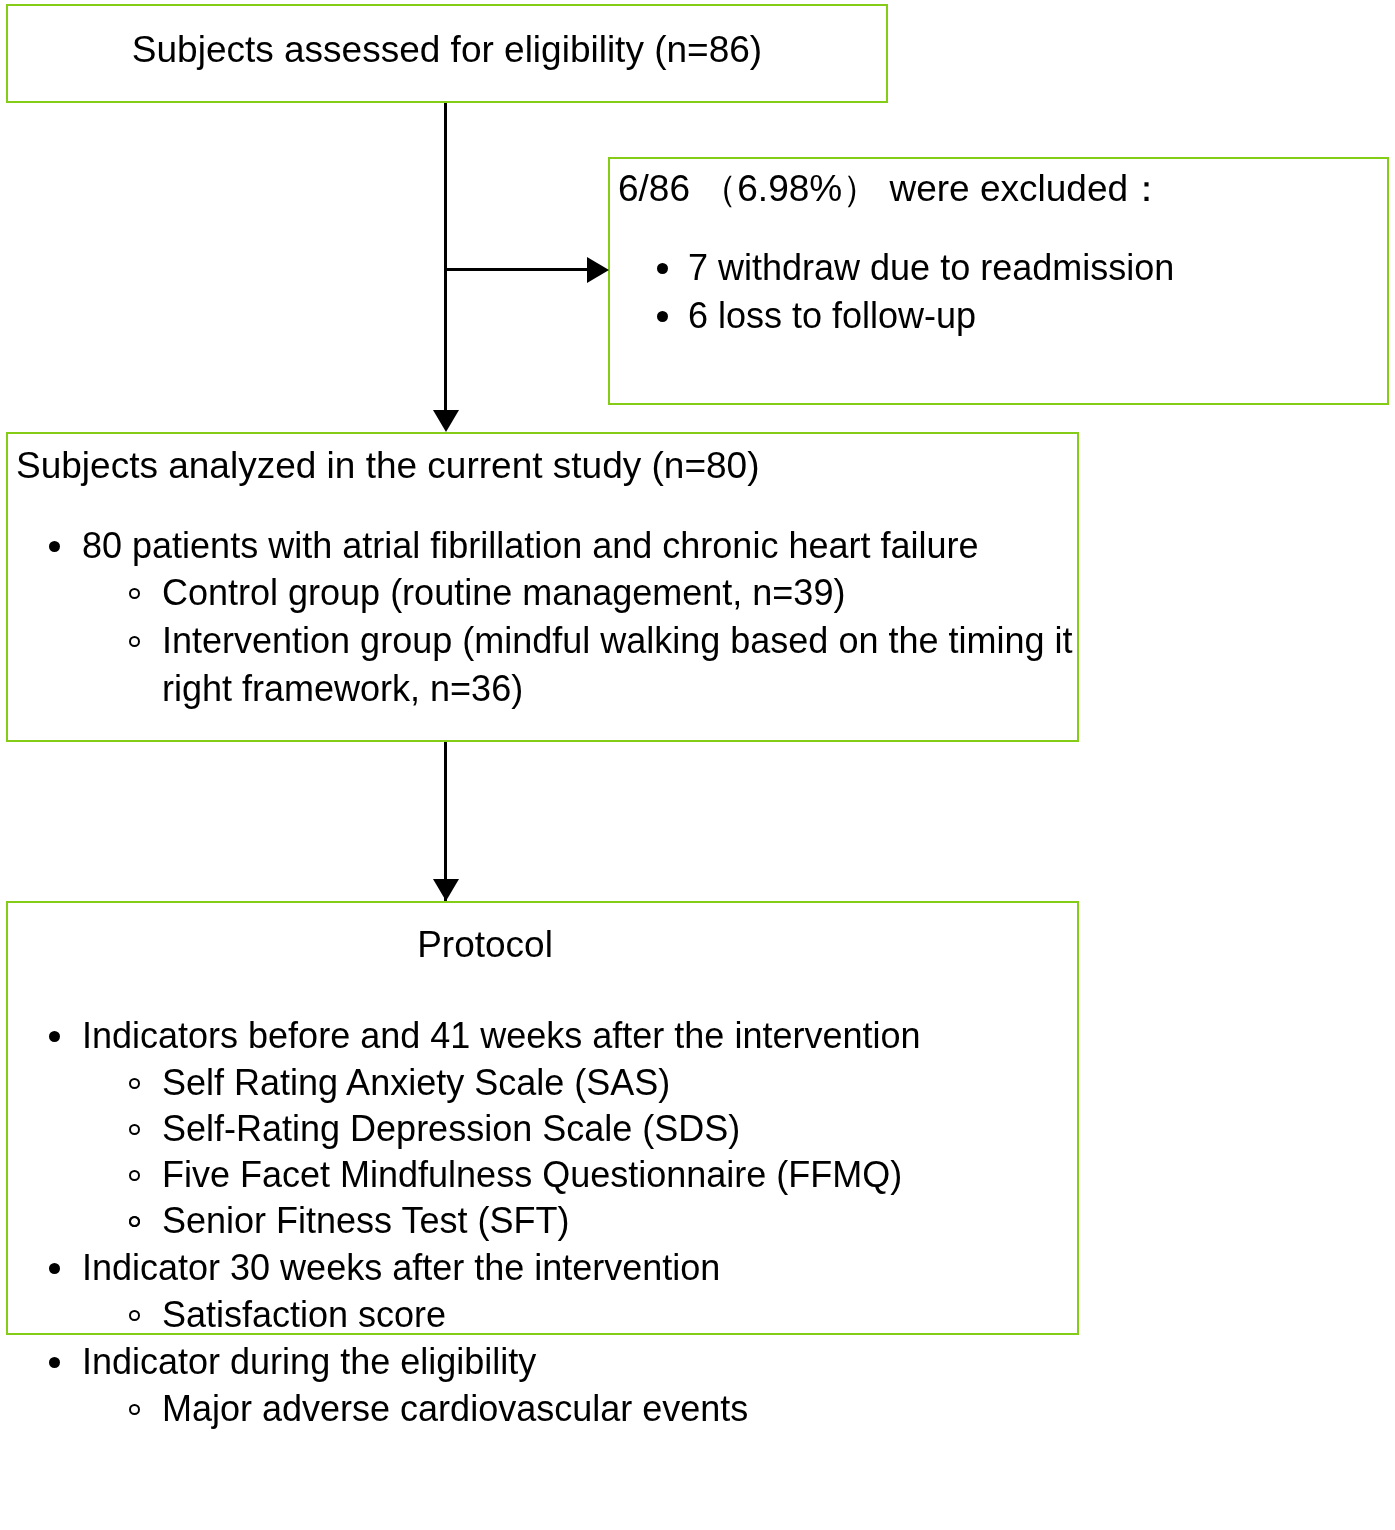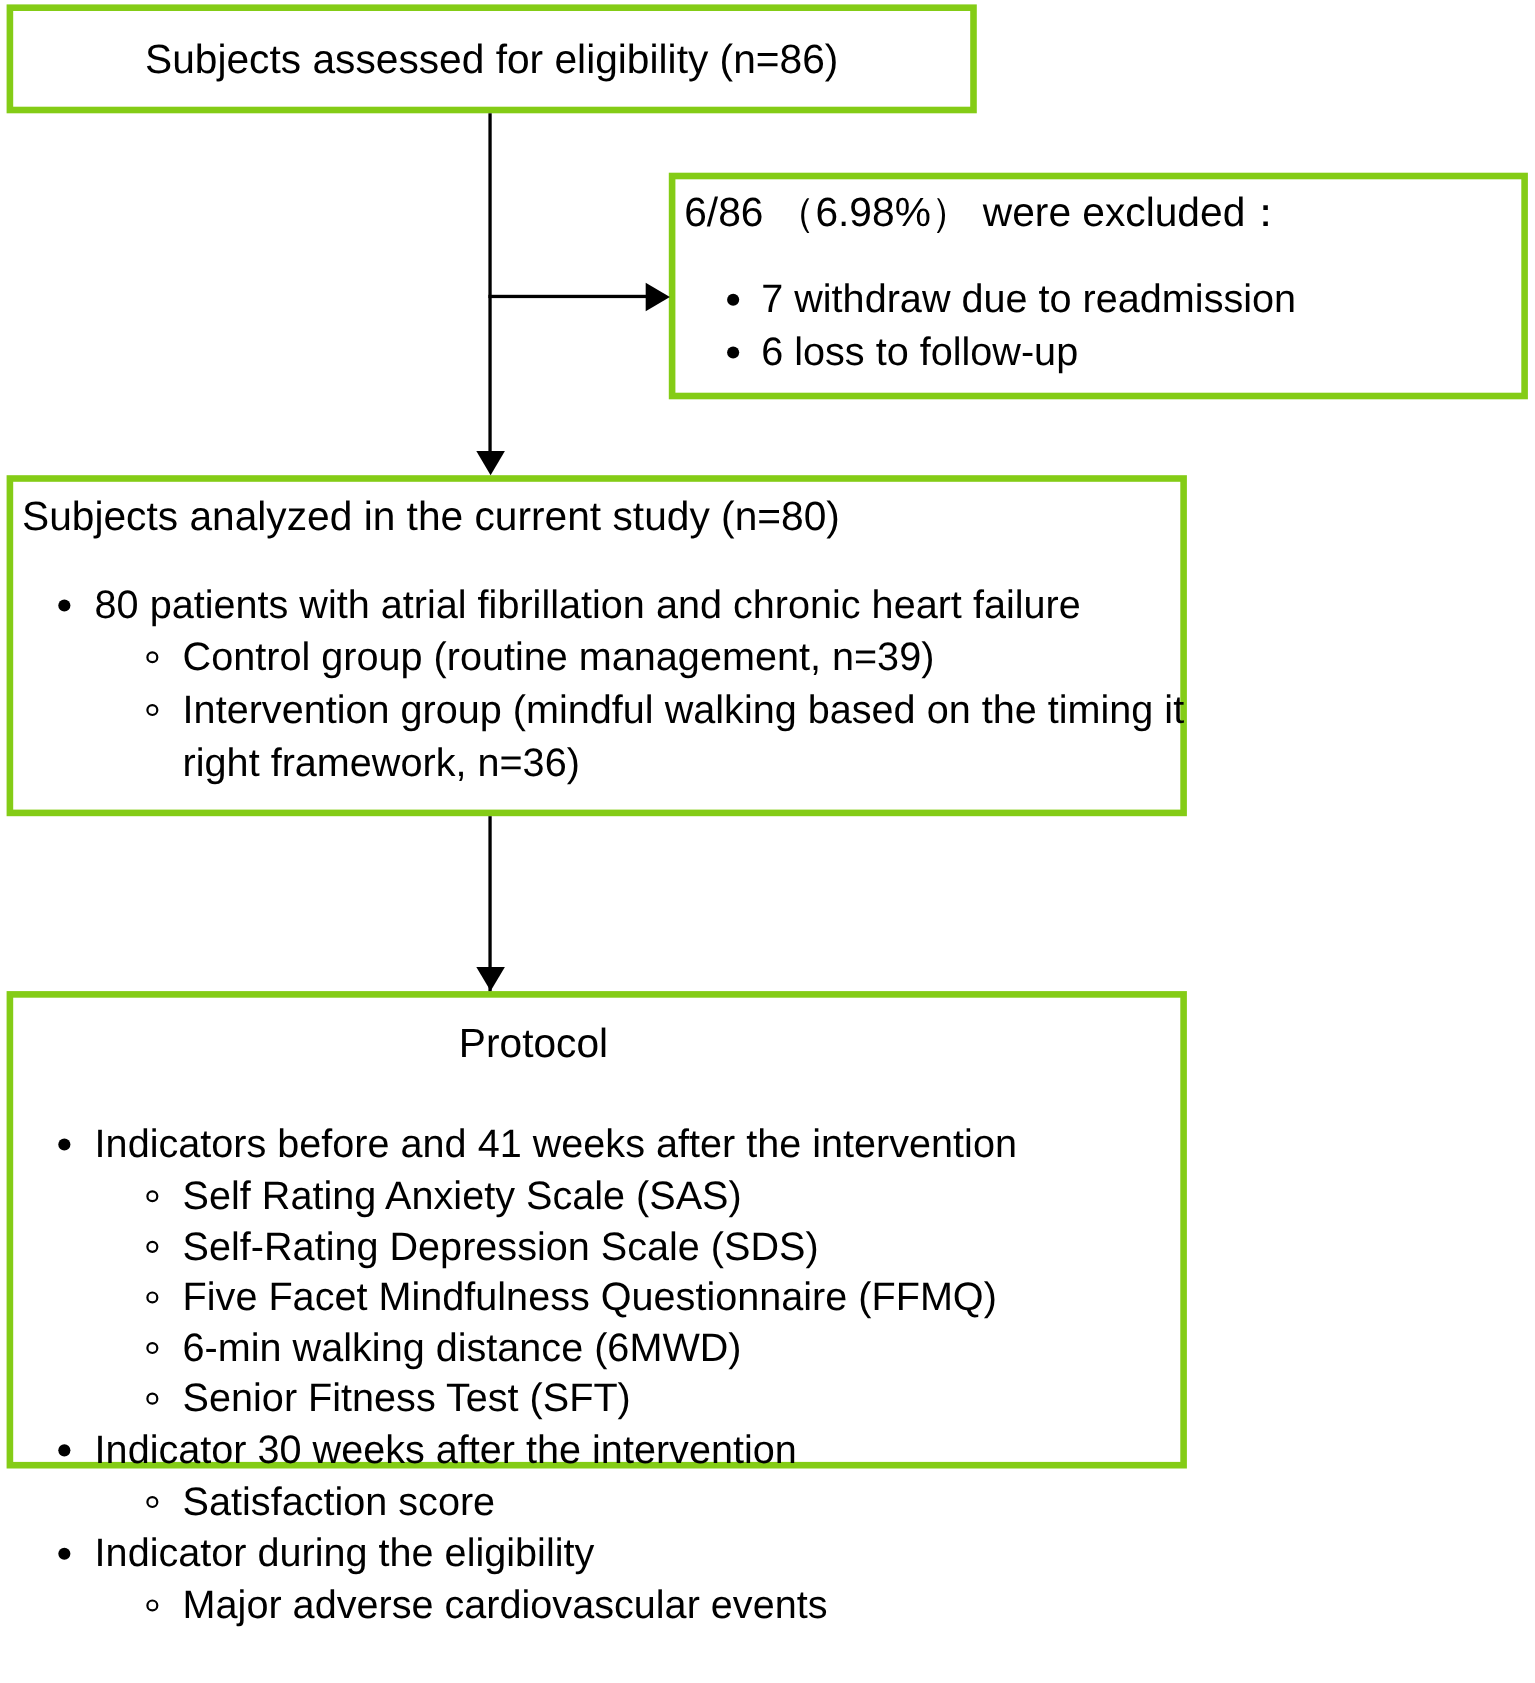--- a/index.html
+++ b/index.html
@@ -14,36 +14,36 @@
     background: #ffffff;
     font-family: "Liberation Sans", sans-serif;
     color: #000000;
     overflow: hidden;
   }
 
   
   .flow-box {
     position: absolute;
     box-sizing: border-box;
-    border: 6px solid #84cc16;
+    border: 2px solid #84cc16;
     background: #ffffff;
   }
 
   
   #box-eligibility {
     left: 6px;
     top: 4px;
     width: 882px;
     height: 99px;
   }
   #box-excluded {
     left: 608px;
     top: 157px;
     width: 781px;
-    height: 206px;
+    height: 248px;
   }
   #box-analyzed {
     left: 6px;
     top: 432px;
     width: 1073px;
     height: 310px;
   }
   #box-protocol {
     left: 6px;
     top: 901px;
@@ -299,21 +299,20 @@
           <li class="bullet-item l2">
             <span class="bullet-glyph"><span class="circle-mark"></span></span>
             <span>Self-Rating Depression Scale (SDS)</span>
           </li>
           <li class="bullet-item l2">
             <span class="bullet-glyph"><span class="circle-mark"></span></span>
             <span>Five Facet Mindfulness Questionnaire (FFMQ)</span>
           </li>
           <li class="bullet-item l2">
             <span class="bullet-glyph"><span class="circle-mark"></span></span>
-            <span>6-min walking distance (6MWD)</span>
           </li>
           <li class="bullet-item l2">
             <span class="bullet-glyph"><span class="circle-mark"></span></span>
             <span>Senior Fitness Test (SFT)</span>
           </li>
         </ul>
       </li>
 
       <li class="bullet-item l1">
         <span class="bullet-glyph"><span class="disc-mark"></span></span>

